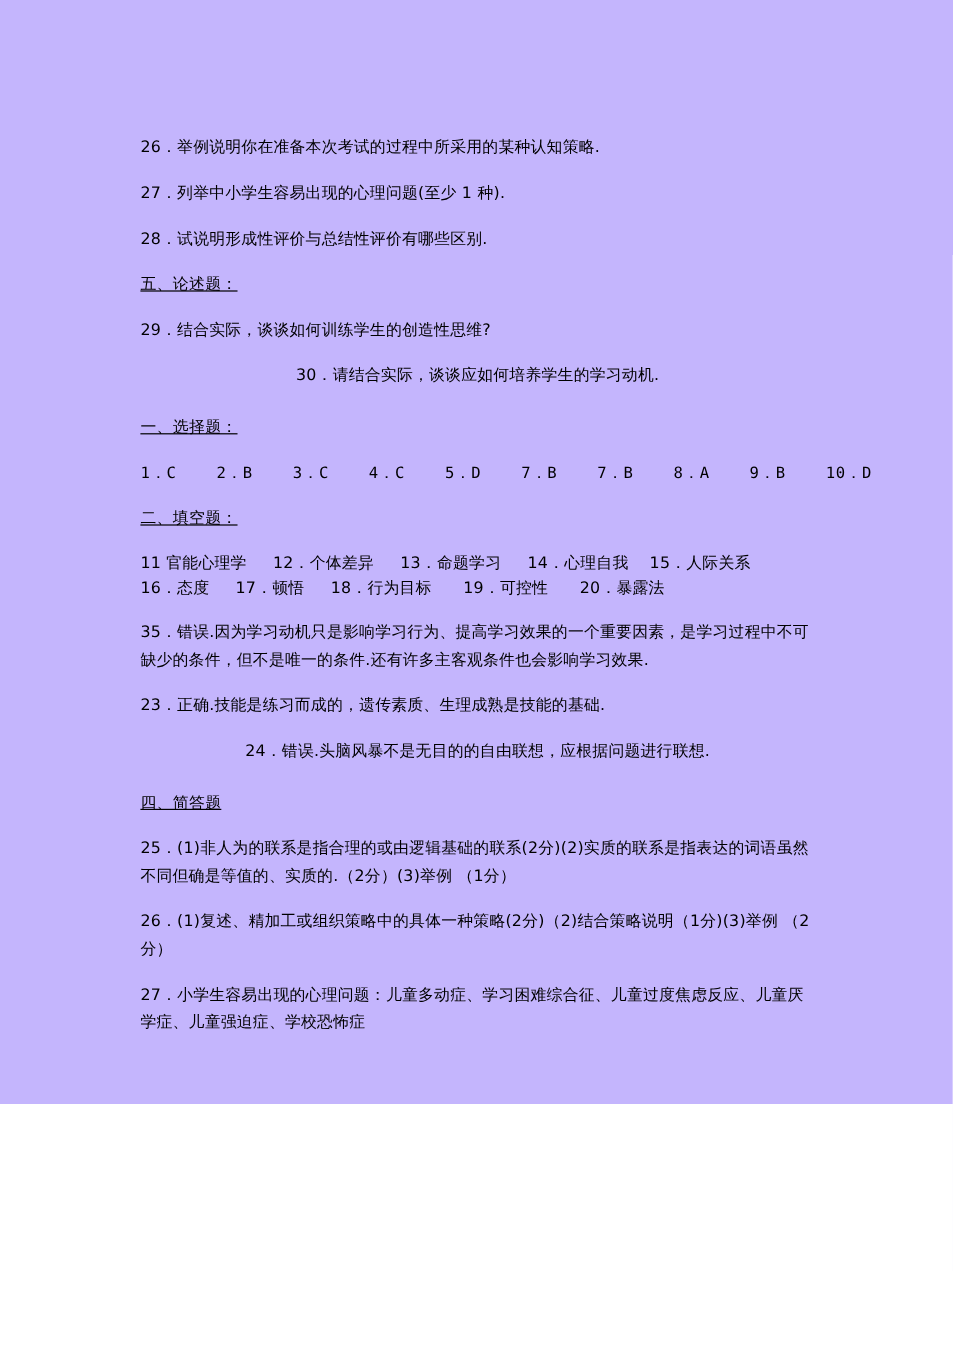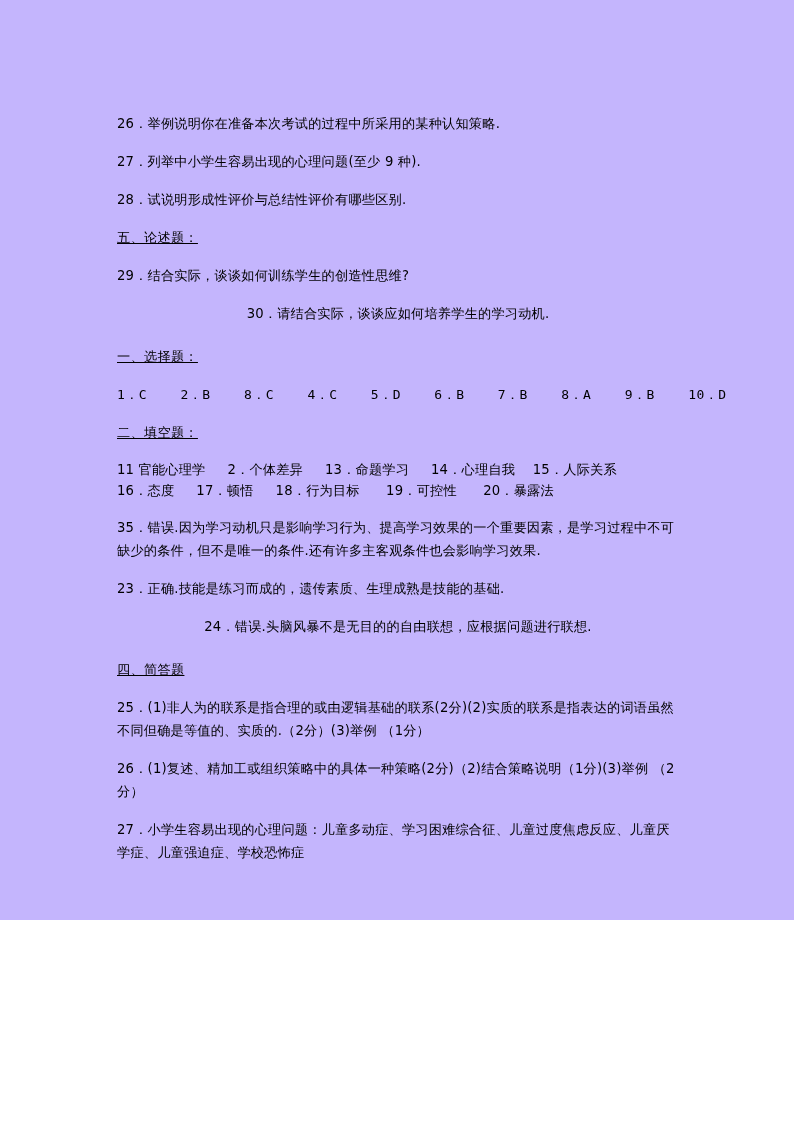--- a/index.html
+++ b/index.html
@@ -70,32 +70,32 @@
   }
   .gap-lg { margin-bottom: 20px; text-align: center; }
 </style>
 </head>
 <body>
 
 <div class="page">
   <div class="content">
 
     <p class="para">26．举例说明你在准备本次考试的过程中所采用的某种认知策略.</p>
-    <p class="para">27．列举中小学生容易出现的心理问题(至少 9 种).</p>
+    <p class="para">27．列举中小学生容易出现的心理问题(至少 1 种).</p>
     <p class="para">28．试说明形成性评价与总结性评价有哪些区别.</p>
 
     <p class="section-head">五、论述题：</p>
     <p class="para">29．结合实际，谈谈如何训练学生的创造性思维?</p>
     <p class="para gap-lg">30．请结合实际，谈谈应如何培养学生的学习动机.</p>
 
     <p class="section-head">一、选择题：</p>
-    <p class="mc-row">1．C    2．B    8．C    4．C    5．D    6．B    7．B    8．A    9．B    10．D</p>
+    <p class="mc-row">1．C    2．B    3．C    4．C    5．D    7．B    7．B    8．A    9．B    10．D</p>
 
     <p class="section-head">二、填空题：</p>
-    <p class="fib-block"><span class="fib-line">11 官能心理学     2．个体差异     13．命题学习     14．心理自我    15．人际关系</span><span class="fib-line">16．态度     17．顿悟     18．行为目标      19．可控性      20．暴露法</span></p>
+    <p class="fib-block"><span class="fib-line">11 官能心理学     12．个体差异     13．命题学习     14．心理自我    15．人际关系</span><span class="fib-line">16．态度     17．顿悟     18．行为目标      19．可控性      20．暴露法</span></p>
 
     <p class="para">35．错误.因为学习动机只是影响学习行为、提高学习效果的一个重要因素，是学习过程中不可缺少的条件，但不是唯一的条件.还有许多主客观条件也会影响学习效果.</p>
     <p class="para">23．正确.技能是练习而成的，遗传素质、生理成熟是技能的基础.</p>
     <p class="para gap-lg">24．错误.头脑风暴不是无目的的自由联想，应根据问题进行联想.</p>
 
     <p class="section-head">四、简答题</p>
     <p class="para">25．(1)非人为的联系是指合理的或由逻辑基础的联系(2分)(2)实质的联系是指表达的词语虽然不同但确是等值的、实质的.（2分）(3)举例     （1分）</p>
     <p class="para">26．(1)复述、精加工或组织策略中的具体一种策略(2分)（2)结合策略说明（1分)(3)举例     （2分）</p>
     <p class="para">27．小学生容易出现的心理问题：儿童多动症、学习困难综合征、儿童过度焦虑反应、儿童厌学症、儿童强迫症、学校恐怖症</p>
 

